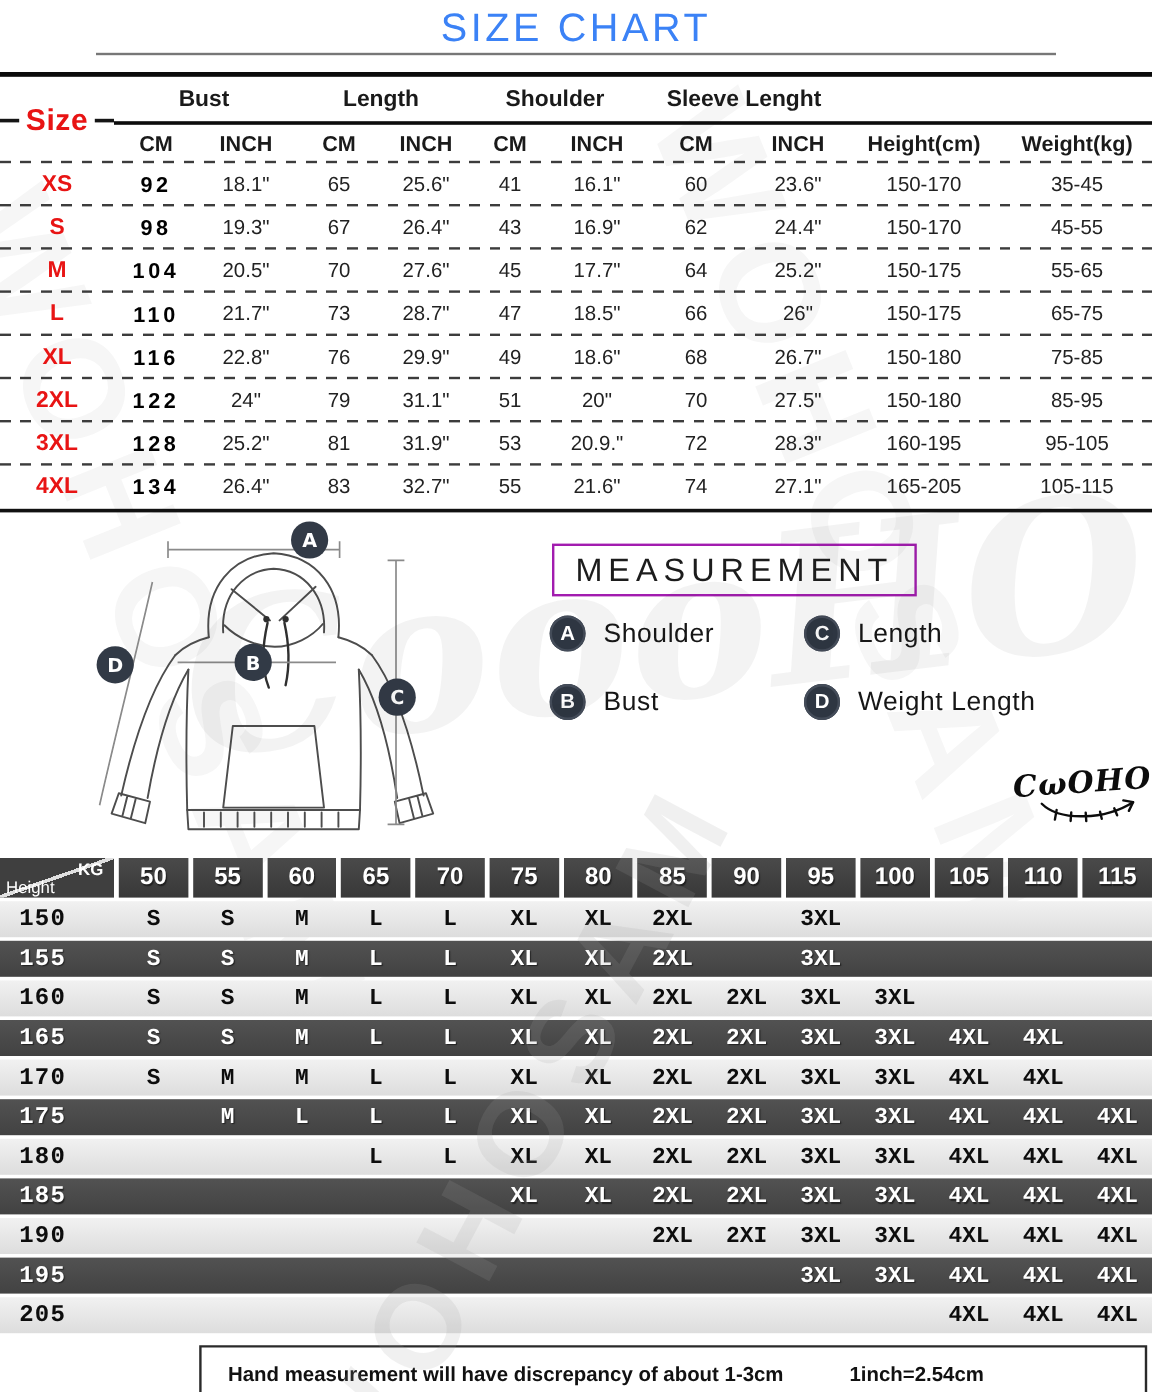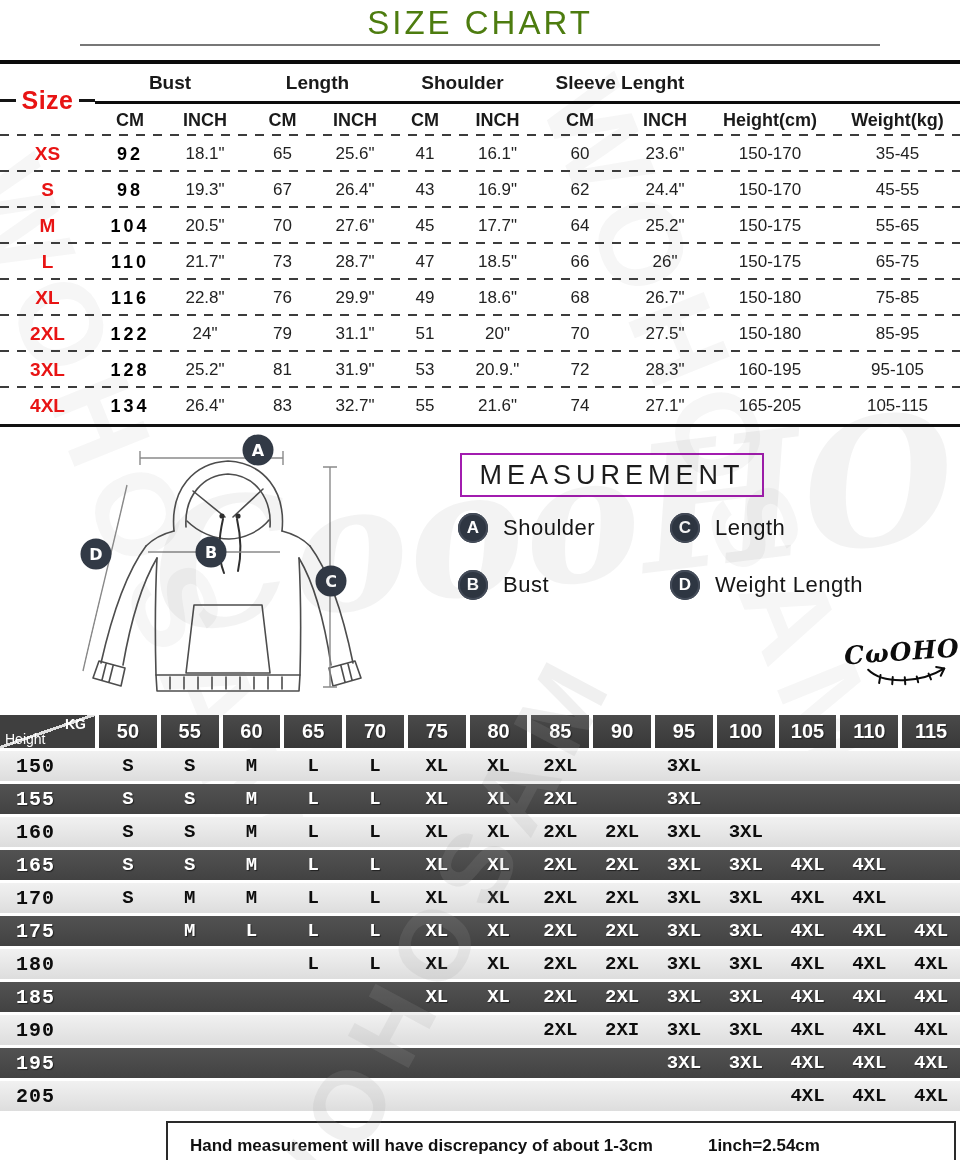--- a/index.html
+++ b/index.html
@@ -8,21 +8,21 @@
     font-family:"Liberation Sans",sans-serif;color:#1a1a1a;overflow:hidden;
   }
   
   .wm{position:absolute;font-weight:bold;pointer-events:none;white-space:nowrap;z-index:0;}
   .wm-d1{font-size:118px;color:rgba(40,40,40,.045);left:60px;top:140px;transform:rotate(68deg);transform-origin:left top;letter-spacing:14px;}
   .wm-d2{font-size:118px;color:rgba(40,40,40,.045);left:640px;top:60px;transform:rotate(68deg);transform-origin:left top;letter-spacing:14px;}
   .wm-d3{font-size:100px;color:rgba(160,160,160,.16);left:330px;top:1150px;transform:rotate(-62deg);transform-origin:left bottom;letter-spacing:16px;z-index:6;}
   .wm-script{font-family:"DejaVu Serif",serif;font-style:italic;font-size:175px;color:rgba(30,30,30,.055);left:150px;top:420px;transform:rotate(-7deg);z-index:2;}
   
   .hdr{position:relative;z-index:1;height:60px;}
-  .hdr-title{text-align:center;font-size:33px;letter-spacing:3px;font-weight:500;padding-top:4px;color:#4d7c0f;}
+  .hdr-title{text-align:center;font-size:33px;letter-spacing:3px;font-weight:500;padding-top:4px;color:#3b82f6;}
   .hdr-rule{width:800px;margin:2px auto 0;border:0;border-top:2px solid #777;}
   .hdr-sub{text-align:center;font-size:15px;color:#9a9a9a;margin-top:3px;}
   
   .stable{position:relative;z-index:1;border-top:4px solid #0b0b0b;}
   .sgrid{display:grid;grid-template-columns:95px 70px 80px 75px 70px 70px 75px 90px 80px 130px 125px;}
   .shead{grid-template-rows:40px 32px;
     background-image:repeating-linear-gradient(90deg,#3c3c3c 0 9px,transparent 9px 17px);
     background-size:100% 2.5px;background-position:left bottom;background-repeat:no-repeat;}
   .sh-size{grid-column:1;grid-row:1/3;display:flex;align-items:center;justify-content:center;gap:5px;}
   .sh-size .txt{color:#e81414;font-weight:bold;font-size:25px;letter-spacing:0.5px;}

